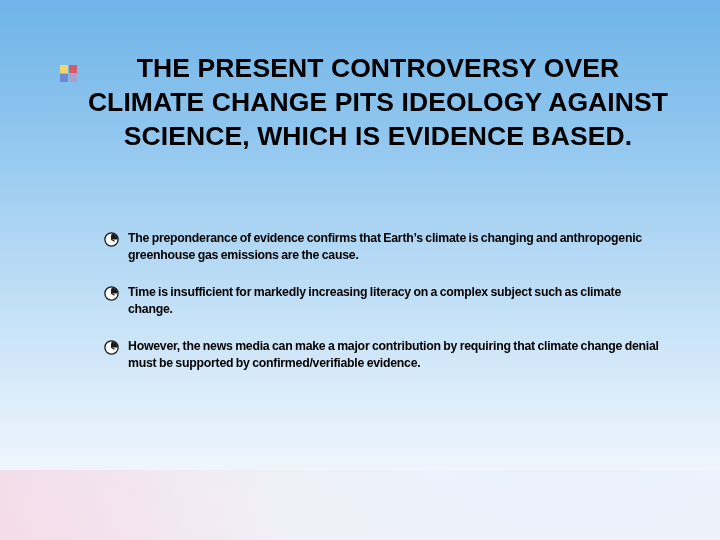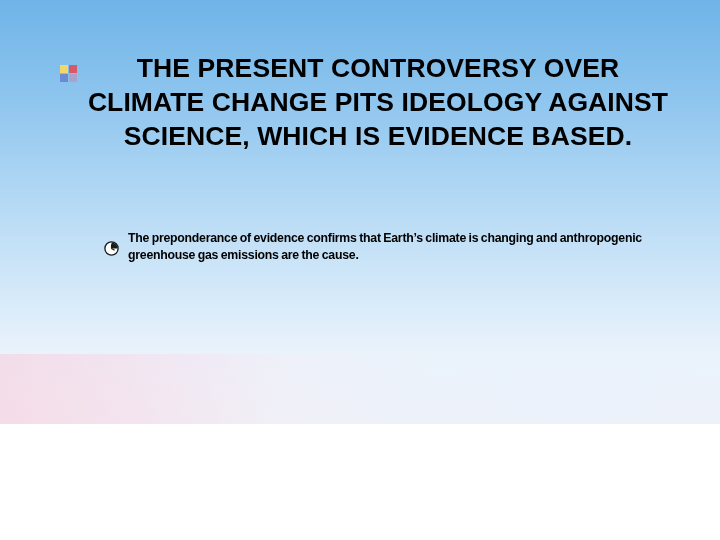--- a/index.html
+++ b/index.html
@@ -8,21 +8,21 @@
   }
   body {
     width: 720px;
     height: 540px;
     overflow: hidden;
     font-family: "Liberation Sans", sans-serif;
   }
   .slide {
     position: relative;
     width: 720px;
-    height: 424px;
+    height: 540px;
     box-sizing: border-box;
     background:
       linear-gradient(to bottom,
         #6fb4e8 0%,
         #7cbbea 10%,
         #8cc4ee 22%,
         #9fcef1 34%,
         #b2d8f4 46%,
         #c4e1f7 58%,
         #d5e9f9 69%,
@@ -89,21 +89,21 @@
 
   
   .body-block {
     position: absolute;
     left: 104px;
     top: 230px;
     width: 560px;
   }
   .bullet-row {
     display: flex;
-    align-items: center;
+    align-items: flex-start;
     margin-bottom: 19px;
   }
   .bullet-icon {
     flex: 0 0 auto;
     width: 15px;
     height: 15px;
     margin-top: 2px;
     margin-right: 9px;
   }
   .bullet-icon svg { display: block; }
@@ -142,17 +142,37 @@
       <span class="bullet-icon">
         <svg width="15" height="15" viewBox="0 0 15 15">
           <circle cx="7.5" cy="7.5" r="6.6" fill="#ffffff" stroke="#1a1a1a" stroke-width="1.3"></circle>
           <path d="M7.5 1.4 A6.1 6.1 0 0 1 13.6 7.5 L7.5 7.5 Z" fill="#1a1a1a"></path>
           <path d="M7.5 7.5 L7.5 3.2 M7.5 7.5 L10.6 9.3" stroke="#1a1a1a" stroke-width="1.1" fill="none"></path>
         </svg>
       </span>
       <div class="bullet-text">The preponderance of evidence confirms that Earth’s climate is changing and anthropogenic greenhouse gas emissions are the cause.</div>
     </div>
 
+    <div class="bullet-row">
+      <span class="bullet-icon">
+        <svg width="15" height="15" viewBox="0 0 15 15">
+          <circle cx="7.5" cy="7.5" r="6.6" fill="#ffffff" stroke="#1a1a1a" stroke-width="1.3"></circle>
+          <path d="M7.5 1.4 A6.1 6.1 0 0 1 13.6 7.5 L7.5 7.5 Z" fill="#1a1a1a"></path>
+          <path d="M7.5 7.5 L7.5 3.2 M7.5 7.5 L10.6 9.3" stroke="#1a1a1a" stroke-width="1.1" fill="none"></path>
+        </svg>
+      </span>
+      <div class="bullet-text">Time is insufficient for markedly increasing literacy on a complex subject such as climate change.</div>
+    </div>
 
+    <div class="bullet-row">
+      <span class="bullet-icon">
+        <svg width="15" height="15" viewBox="0 0 15 15">
+          <circle cx="7.5" cy="7.5" r="6.6" fill="#ffffff" stroke="#1a1a1a" stroke-width="1.3"></circle>
+          <path d="M7.5 1.4 A6.1 6.1 0 0 1 13.6 7.5 L7.5 7.5 Z" fill="#1a1a1a"></path>
+          <path d="M7.5 7.5 L7.5 3.2 M7.5 7.5 L10.6 9.3" stroke="#1a1a1a" stroke-width="1.1" fill="none"></path>
+        </svg>
+      </span>
+      <div class="bullet-text">However, the news media can make a major contribution by requiring that climate change denial must be supported by confirmed/verifiable evidence.</div>
+    </div>
 
 
   </div>
 </div>
 
 </body></html>

